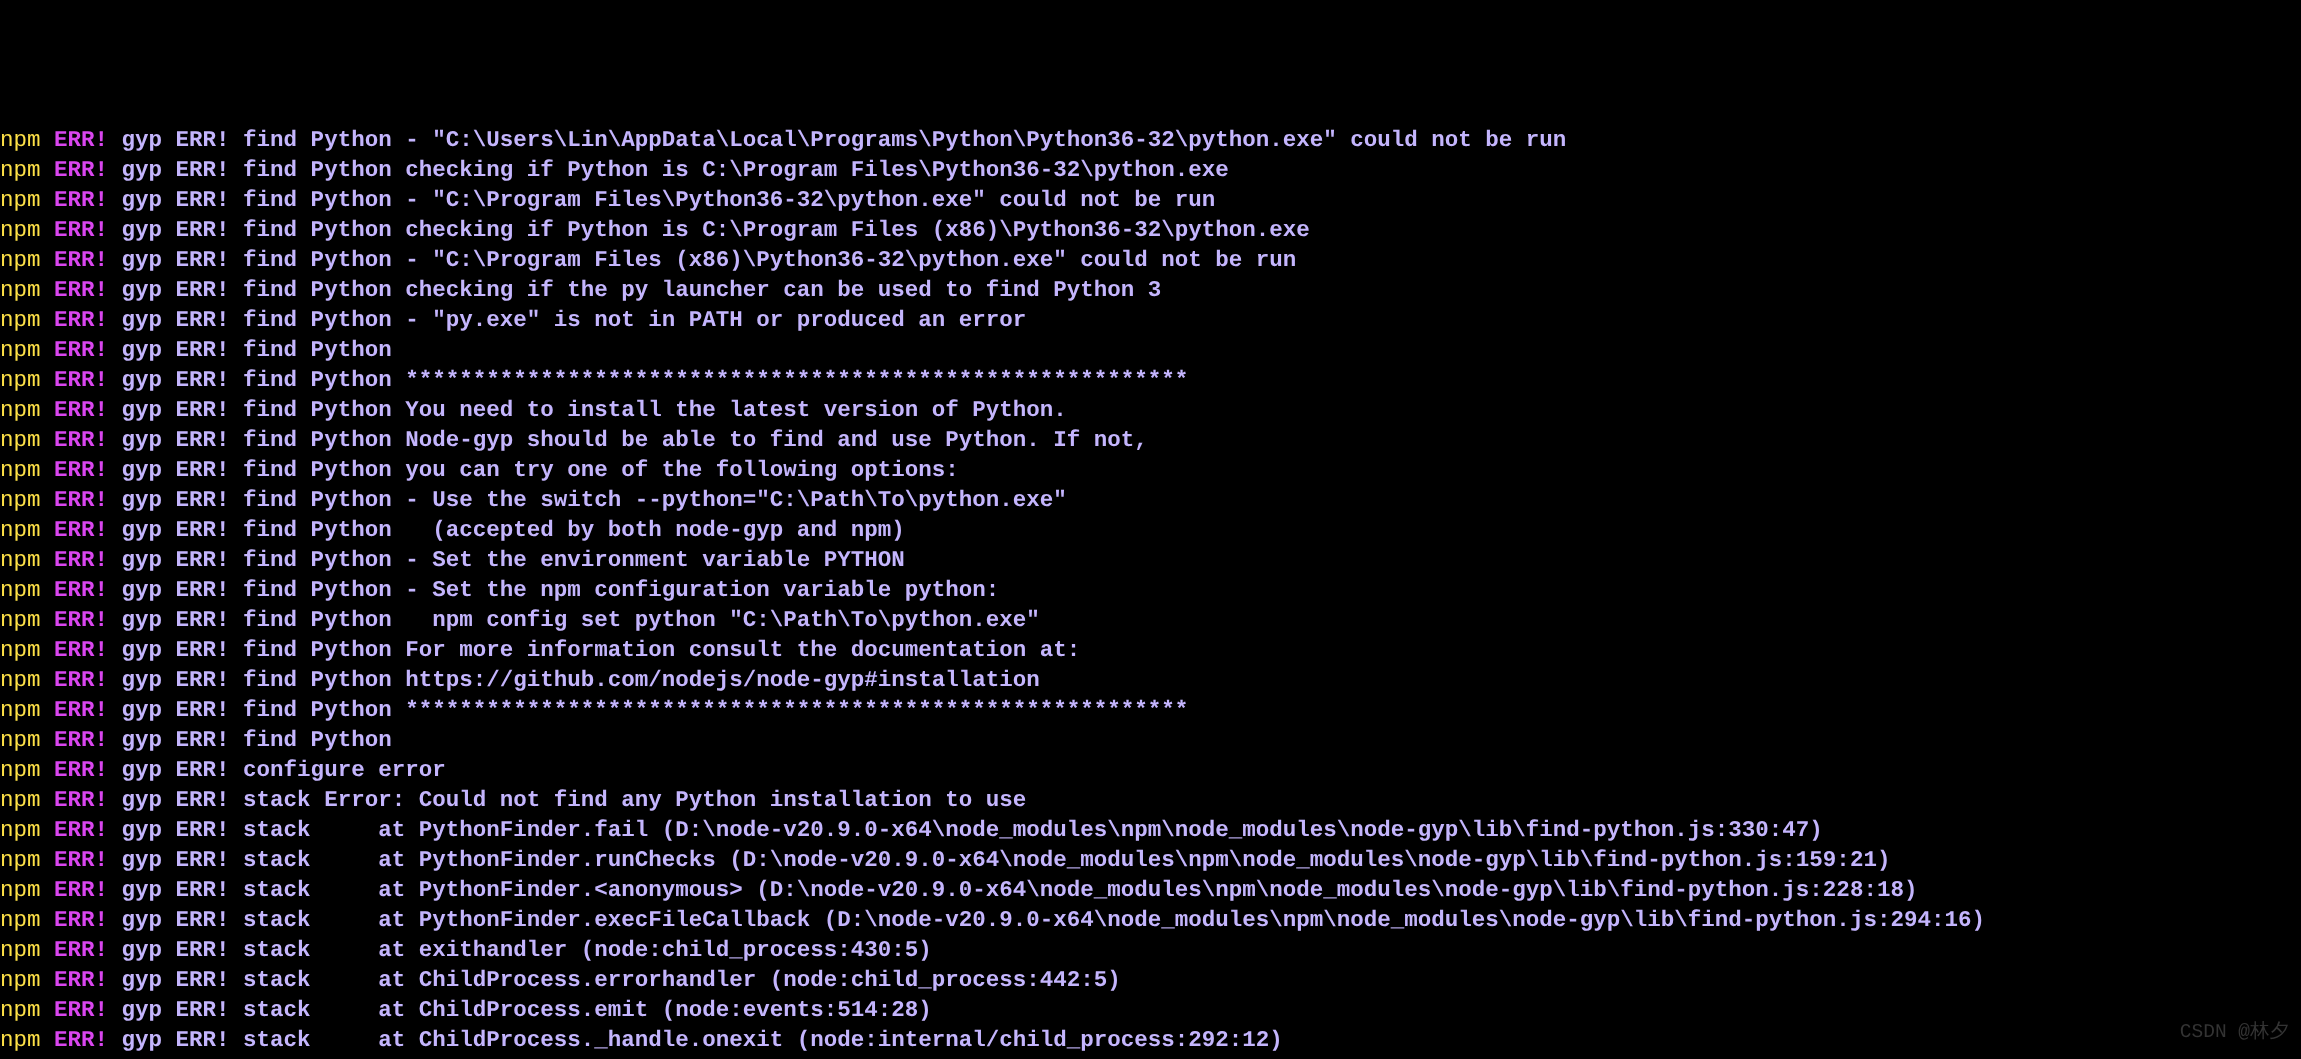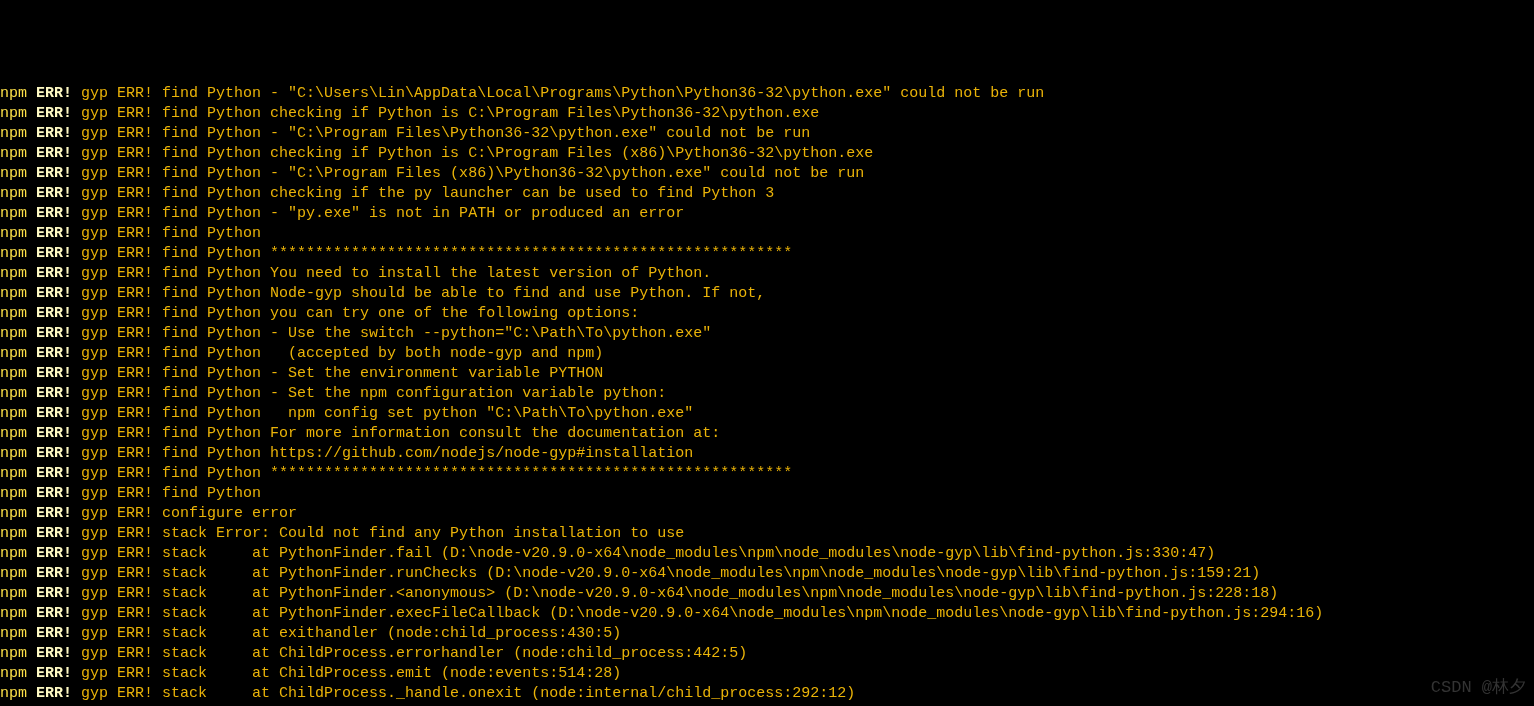--- a/index.html
+++ b/index.html
@@ -21,32 +21,33 @@
     }
     .line {
       display: block;
       white-space: pre;
       height: 20px;
     }
     .npm {
       color: #fde047;
     }
     .err {
-      color: #fef9c3;
+      color: #d946ef;
       font-weight: bold;
     }
     .rest {
-      color: #eab308;
+      color: #c4b5fd;
+      font-weight: bold;
     }
     .watermark {
       position: absolute;
       right: 8px;
       bottom: 8px;
       color: #555555;
-      font-size: 17px;
+      font-size: 13px;
       opacity: 0.6;
     }
   </style>
 </head>
 <body>
 
 
 
 <div id="terminal-output"><div class="line"><span class="npm">npm</span> <span class="err">ERR!</span> <span class="rest">gyp ERR! find Python - "C:\Users\Lin\AppData\Local\Programs\Python\Python36-32\python.exe" could not be run</span></div><div class="line"><span class="npm">npm</span> <span class="err">ERR!</span> <span class="rest">gyp ERR! find Python checking if Python is C:\Program Files\Python36-32\python.exe</span></div><div class="line"><span class="npm">npm</span> <span class="err">ERR!</span> <span class="rest">gyp ERR! find Python - "C:\Program Files\Python36-32\python.exe" could not be run</span></div><div class="line"><span class="npm">npm</span> <span class="err">ERR!</span> <span class="rest">gyp ERR! find Python checking if Python is C:\Program Files (x86)\Python36-32\python.exe</span></div><div class="line"><span class="npm">npm</span> <span class="err">ERR!</span> <span class="rest">gyp ERR! find Python - "C:\Program Files (x86)\Python36-32\python.exe" could not be run</span></div><div class="line"><span class="npm">npm</span> <span class="err">ERR!</span> <span class="rest">gyp ERR! find Python checking if the py launcher can be used to find Python 3</span></div><div class="line"><span class="npm">npm</span> <span class="err">ERR!</span> <span class="rest">gyp ERR! find Python - "py.exe" is not in PATH or produced an error</span></div><div class="line"><span class="npm">npm</span> <span class="err">ERR!</span> <span class="rest">gyp ERR! find Python</span></div><div class="line"><span class="npm">npm</span> <span class="err">ERR!</span> <span class="rest">gyp ERR! find Python **********************************************************</span></div><div class="line"><span class="npm">npm</span> <span class="err">ERR!</span> <span class="rest">gyp ERR! find Python You need to install the latest version of Python.</span></div><div class="line"><span class="npm">npm</span> <span class="err">ERR!</span> <span class="rest">gyp ERR! find Python Node-gyp should be able to find and use Python. If not,</span></div><div class="line"><span class="npm">npm</span> <span class="err">ERR!</span> <span class="rest">gyp ERR! find Python you can try one of the following options:</span></div><div class="line"><span class="npm">npm</span> <span class="err">ERR!</span> <span class="rest">gyp ERR! find Python - Use the switch --python="C:\Path\To\python.exe"</span></div><div class="line"><span class="npm">npm</span> <span class="err">ERR!</span> <span class="rest">gyp ERR! find Python   (accepted by both node-gyp and npm)</span></div><div class="line"><span class="npm">npm</span> <span class="err">ERR!</span> <span class="rest">gyp ERR! find Python - Set the environment variable PYTHON</span></div><div class="line"><span class="npm">npm</span> <span class="err">ERR!</span> <span class="rest">gyp ERR! find Python - Set the npm configuration variable python:</span></div><div class="line"><span class="npm">npm</span> <span class="err">ERR!</span> <span class="rest">gyp ERR! find Python   npm config set python "C:\Path\To\python.exe"</span></div><div class="line"><span class="npm">npm</span> <span class="err">ERR!</span> <span class="rest">gyp ERR! find Python For more information consult the documentation at:</span></div><div class="line"><span class="npm">npm</span> <span class="err">ERR!</span> <span class="rest">gyp ERR! find Python https://github.com/nodejs/node-gyp#installation</span></div><div class="line"><span class="npm">npm</span> <span class="err">ERR!</span> <span class="rest">gyp ERR! find Python **********************************************************</span></div><div class="line"><span class="npm">npm</span> <span class="err">ERR!</span> <span class="rest">gyp ERR! find Python</span></div><div class="line"><span class="npm">npm</span> <span class="err">ERR!</span> <span class="rest">gyp ERR! configure error</span></div><div class="line"><span class="npm">npm</span> <span class="err">ERR!</span> <span class="rest">gyp ERR! stack Error: Could not find any Python installation to use</span></div><div class="line"><span class="npm">npm</span> <span class="err">ERR!</span> <span class="rest">gyp ERR! stack     at PythonFinder.fail (D:\node-v20.9.0-x64\node_modules\npm\node_modules\node-gyp\lib\find-python.js:330:47)</span></div><div class="line"><span class="npm">npm</span> <span class="err">ERR!</span> <span class="rest">gyp ERR! stack     at PythonFinder.runChecks (D:\node-v20.9.0-x64\node_modules\npm\node_modules\node-gyp\lib\find-python.js:159:21)</span></div><div class="line"><span class="npm">npm</span> <span class="err">ERR!</span> <span class="rest">gyp ERR! stack     at PythonFinder.&lt;anonymous&gt; (D:\node-v20.9.0-x64\node_modules\npm\node_modules\node-gyp\lib\find-python.js:228:18)</span></div><div class="line"><span class="npm">npm</span> <span class="err">ERR!</span> <span class="rest">gyp ERR! stack     at PythonFinder.execFileCallback (D:\node-v20.9.0-x64\node_modules\npm\node_modules\node-gyp\lib\find-python.js:294:16)</span></div><div class="line"><span class="npm">npm</span> <span class="err">ERR!</span> <span class="rest">gyp ERR! stack     at exithandler (node:child_process:430:5)</span></div><div class="line"><span class="npm">npm</span> <span class="err">ERR!</span> <span class="rest">gyp ERR! stack     at ChildProcess.errorhandler (node:child_process:442:5)</span></div><div class="line"><span class="npm">npm</span> <span class="err">ERR!</span> <span class="rest">gyp ERR! stack     at ChildProcess.emit (node:events:514:28)</span></div><div class="line"><span class="npm">npm</span> <span class="err">ERR!</span> <span class="rest">gyp ERR! stack     at ChildProcess._handle.onexit (node:internal/child_process:292:12)</span></div><div class="line"><span class="npm">npm</span> <span class="err">ERR!</span> <span class="rest">gyp ERR! stack     at onErrorNT (node:internal/child_process:484:16)</span></div></div>
 

